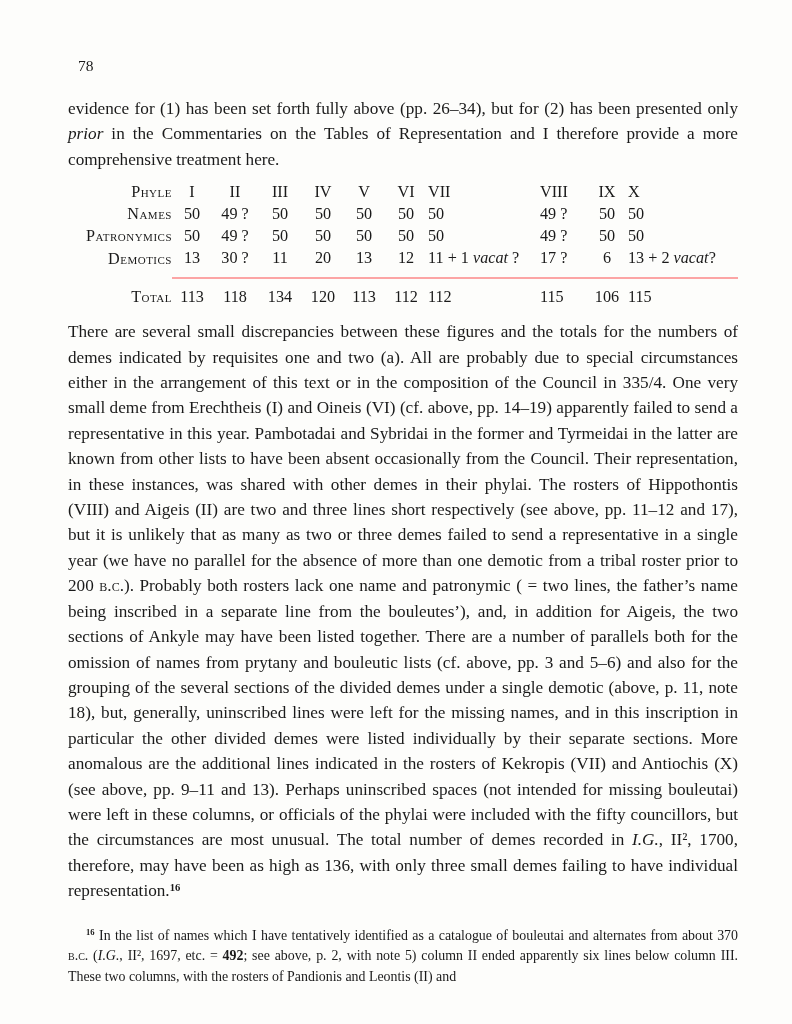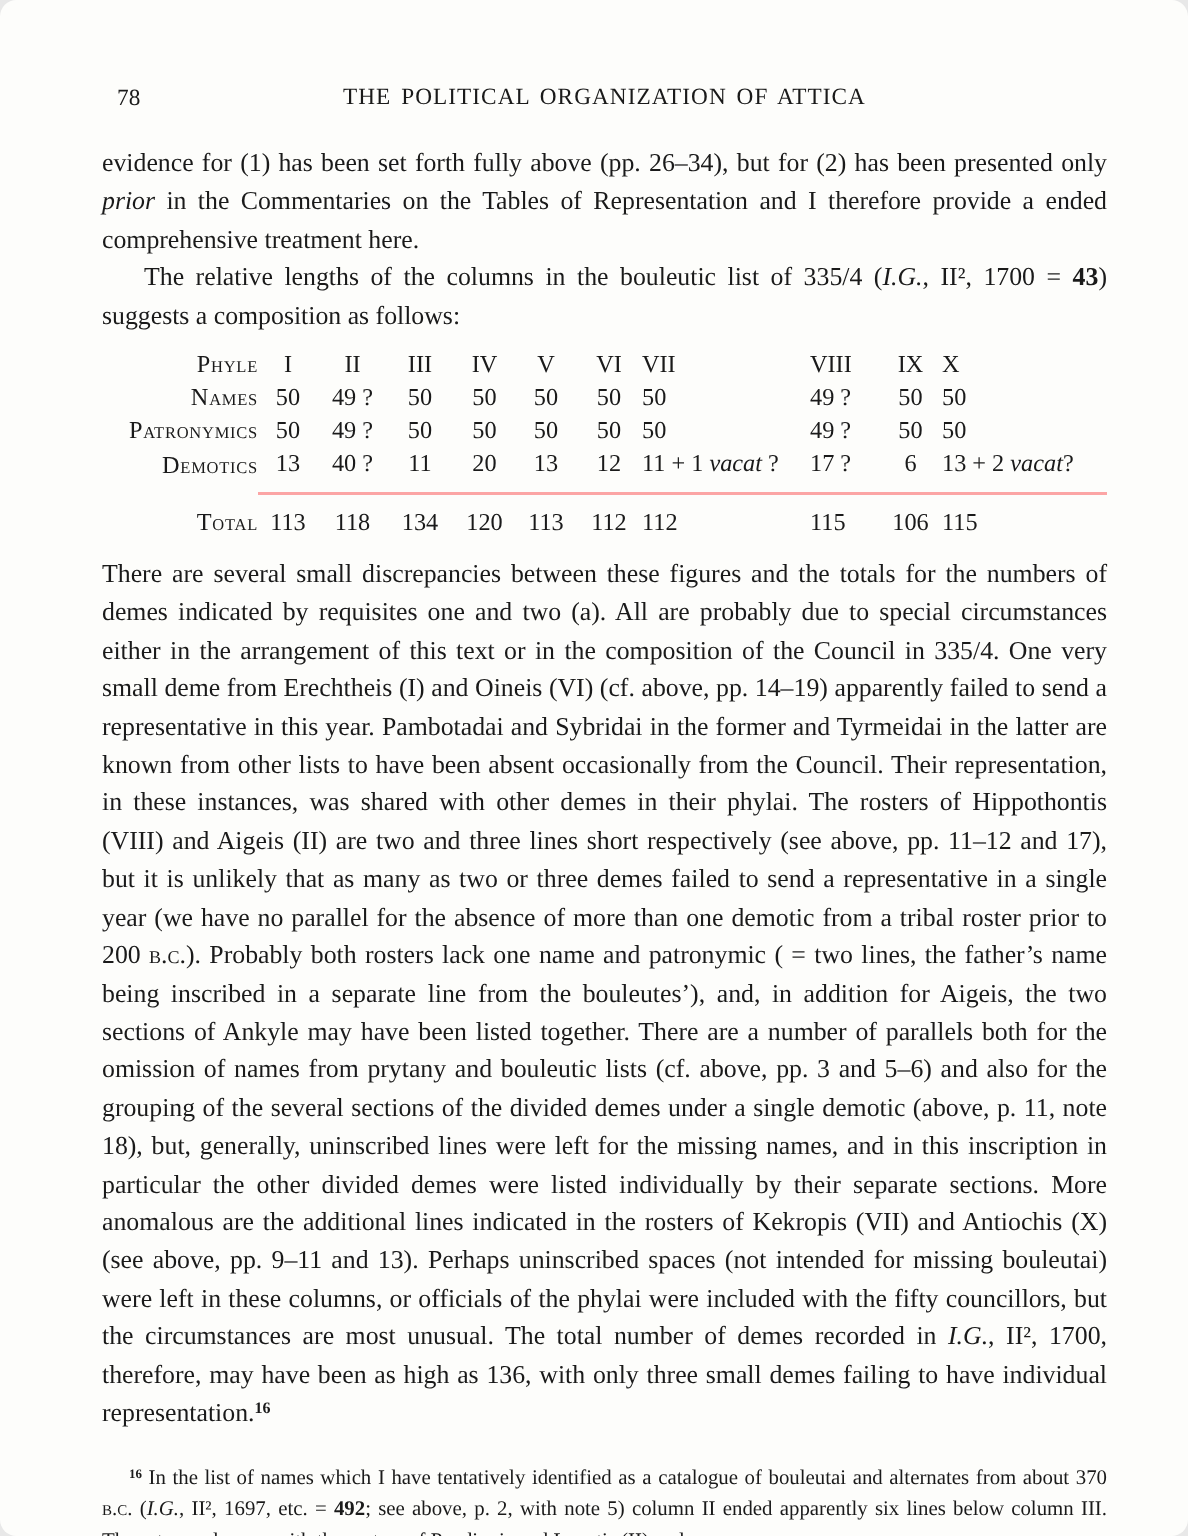--- a/index.html
+++ b/index.html
@@ -10,21 +10,20 @@
   body{background:#e8e8e8;font-family:"Liberation Serif","DejaVu Serif",serif;}
   .page{
     position:relative;
     width:792px;height:1024px;
     margin:0 auto;
     background:var(--paper);
     color:var(--ink);
     box-sizing:border-box;
     padding:56px 54px 0 68px;
     overflow:hidden;
-    border-radius:11px;
   }
   
   .pagehead{position:relative;height:22px;margin-bottom:18px;}
   .pgnum{position:absolute;left:10px;top:1px;font-size:15.5px;}
   .runtitle{display:block;text-align:center;font-size:15.5px;letter-spacing:0.7px;word-spacing:2px;}
   
   p.body{
     font-size:17.2px;line-height:25.4px;
     text-align:justify;margin:0;
   }
@@ -57,26 +56,24 @@
     text-indent:18px;
   }
 </style>
 </head>
 <body>
 
 <div class="page">
 
   <div class="pagehead">
     <span class="pgnum">78</span>
-    <span class="runtitle">THE POLITICAL ORGANIZATION OF ATTICA</span>
   </div>
 
-  <p class="body"><span>evidence for (1) has been set forth fully above (pp. 26–34), but for (2) has been presented only </span><span class="i">prior</span><span> in the Commentaries on the Tables of Representation and I therefore provide a ended comprehensive treatment here.</span></p>
+  <p class="body"><span>evidence for (1) has been set forth fully above (pp. 26–34), but for (2) has been presented only </span><span class="i">prior</span><span> in the Commentaries on the Tables of Representation and I therefore provide a more comprehensive treatment here.</span></p>
 
-  <p class="body indent"><span>The relative lengths of the columns in the bouleutic list of 335/4 (</span><span class="i">I.G.</span><span>, II², 1700 = </span><span class="b">43</span><span>) suggests a composition as follows:</span></p>
 
   <table class="btable">
     <colgroup>
       <col style="width:104px">
         <col style="width:40px">
         <col style="width:46px">
         <col style="width:44px">
       <col style="width:42px">
         <col style="width:40px">
         <col style="width:44px">
@@ -121,21 +118,21 @@
           <td><span>50</span></td>
           <td><span>50</span></td>
           <td><span>50</span></td>
           <td><span>49 ?</span></td>
           <td><span>50</span></td>
           <td><span>50</span></td>
         </tr>
         <tr>
           <td class="rowlabel">Demotics</td>
           <td><span>13</span></td>
-          <td><span>40 ?</span></td>
+          <td><span>30 ?</span></td>
           <td><span>11</span></td>
           <td><span>20</span></td>
           <td><span>13</span></td>
           <td><span>12</span></td>
           <td><span>11 + 1 </span><span class="i">vacat</span><span> ?</span></td>
           <td><span>17 ?</span></td>
           <td><span>6</span></td>
           <td><span>13 + 2 </span><span class="i">vacat</span><span>?</span></td>
         </tr>
         <tr class="total">

